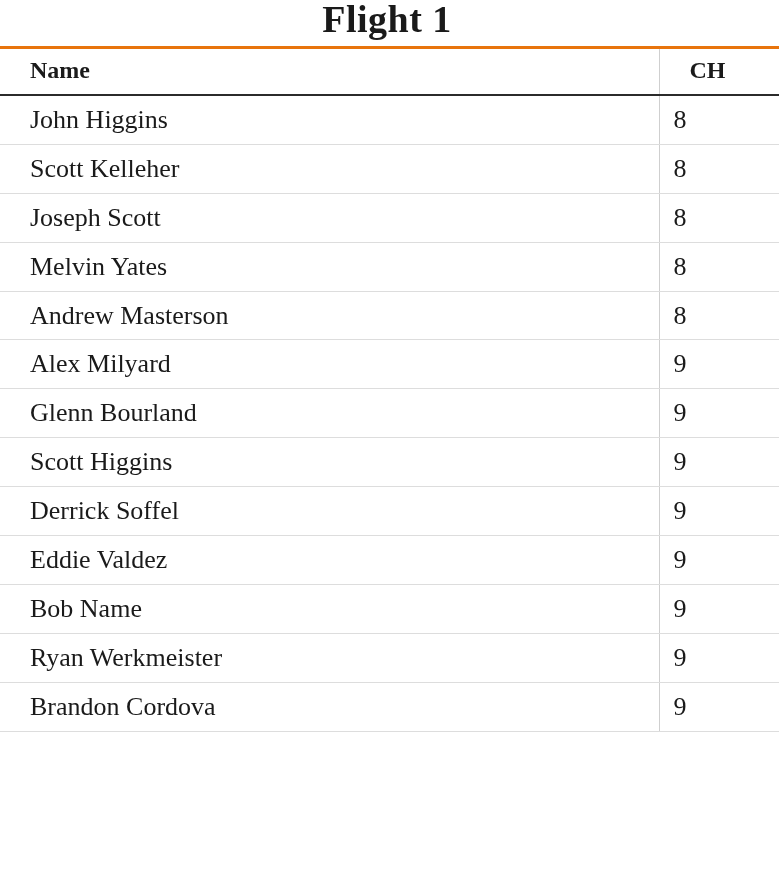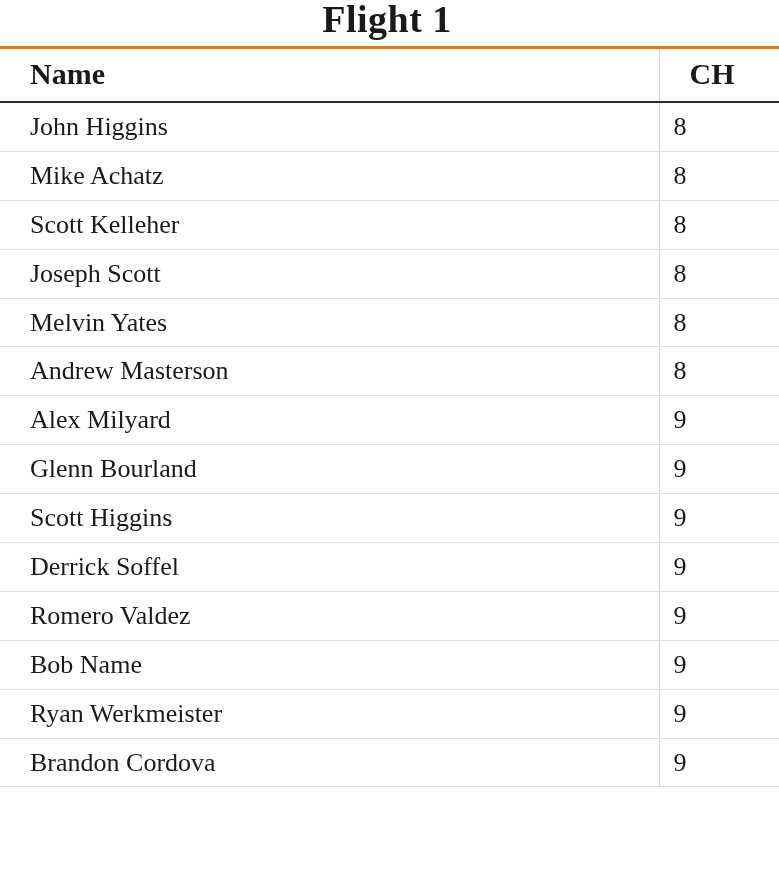--- a/index.html
+++ b/index.html
@@ -42,21 +42,21 @@
     border-collapse: collapse;
     table-layout: fixed;
     font-size: 26px;
   }
   table.roster col.c-name { width: 659px; }
   table.roster col.c-ch { width: 120px; }
 
   table.roster thead th {
     text-align: left;
     font-weight: bold;
-    font-size: 30px;
+    font-size: 24px;
     padding: 8px 0 10px 30px;
     border-bottom: 2px solid #2b2b2b;
     vertical-align: bottom;
     color: #1a1a1a;
   }
   table.roster thead th.ch-head {
     border-left: 1px solid #cfcfcf;
   }
   table.roster tbody td {
     padding: 9px 0 9px 30px;
@@ -91,24 +91,20 @@
         <th class="name-head">Name</th>
         <th class="ch-head">CH</th>
       </tr>
     </thead>
     <tbody id="roster-body">
         <tr>
           <td class="name-cell">John Higgins</td>
           <td class="ch-cell">8</td>
         </tr>
         <tr>
-          <td class="name-cell">Mike Achatz</td>
-          <td class="ch-cell">8</td>
-        </tr>
-        <tr>
           <td class="name-cell">Scott Kelleher</td>
           <td class="ch-cell">8</td>
         </tr>
         <tr>
           <td class="name-cell">Joseph Scott</td>
           <td class="ch-cell">8</td>
         </tr>
         <tr>
           <td class="name-cell">Melvin Yates</td>
           <td class="ch-cell">8</td>
@@ -127,21 +123,21 @@
         </tr>
         <tr>
           <td class="name-cell">Scott Higgins</td>
           <td class="ch-cell">9</td>
         </tr>
         <tr>
           <td class="name-cell">Derrick Soffel</td>
           <td class="ch-cell">9</td>
         </tr>
         <tr>
-          <td class="name-cell">Romero Valdez</td>
+          <td class="name-cell">Eddie Valdez</td>
           <td class="ch-cell">9</td>
         </tr>
         <tr>
           <td class="name-cell">Bob Name</td>
           <td class="ch-cell">9</td>
         </tr>
         <tr>
           <td class="name-cell">Ryan Werkmeister</td>
           <td class="ch-cell">9</td>
         </tr>

